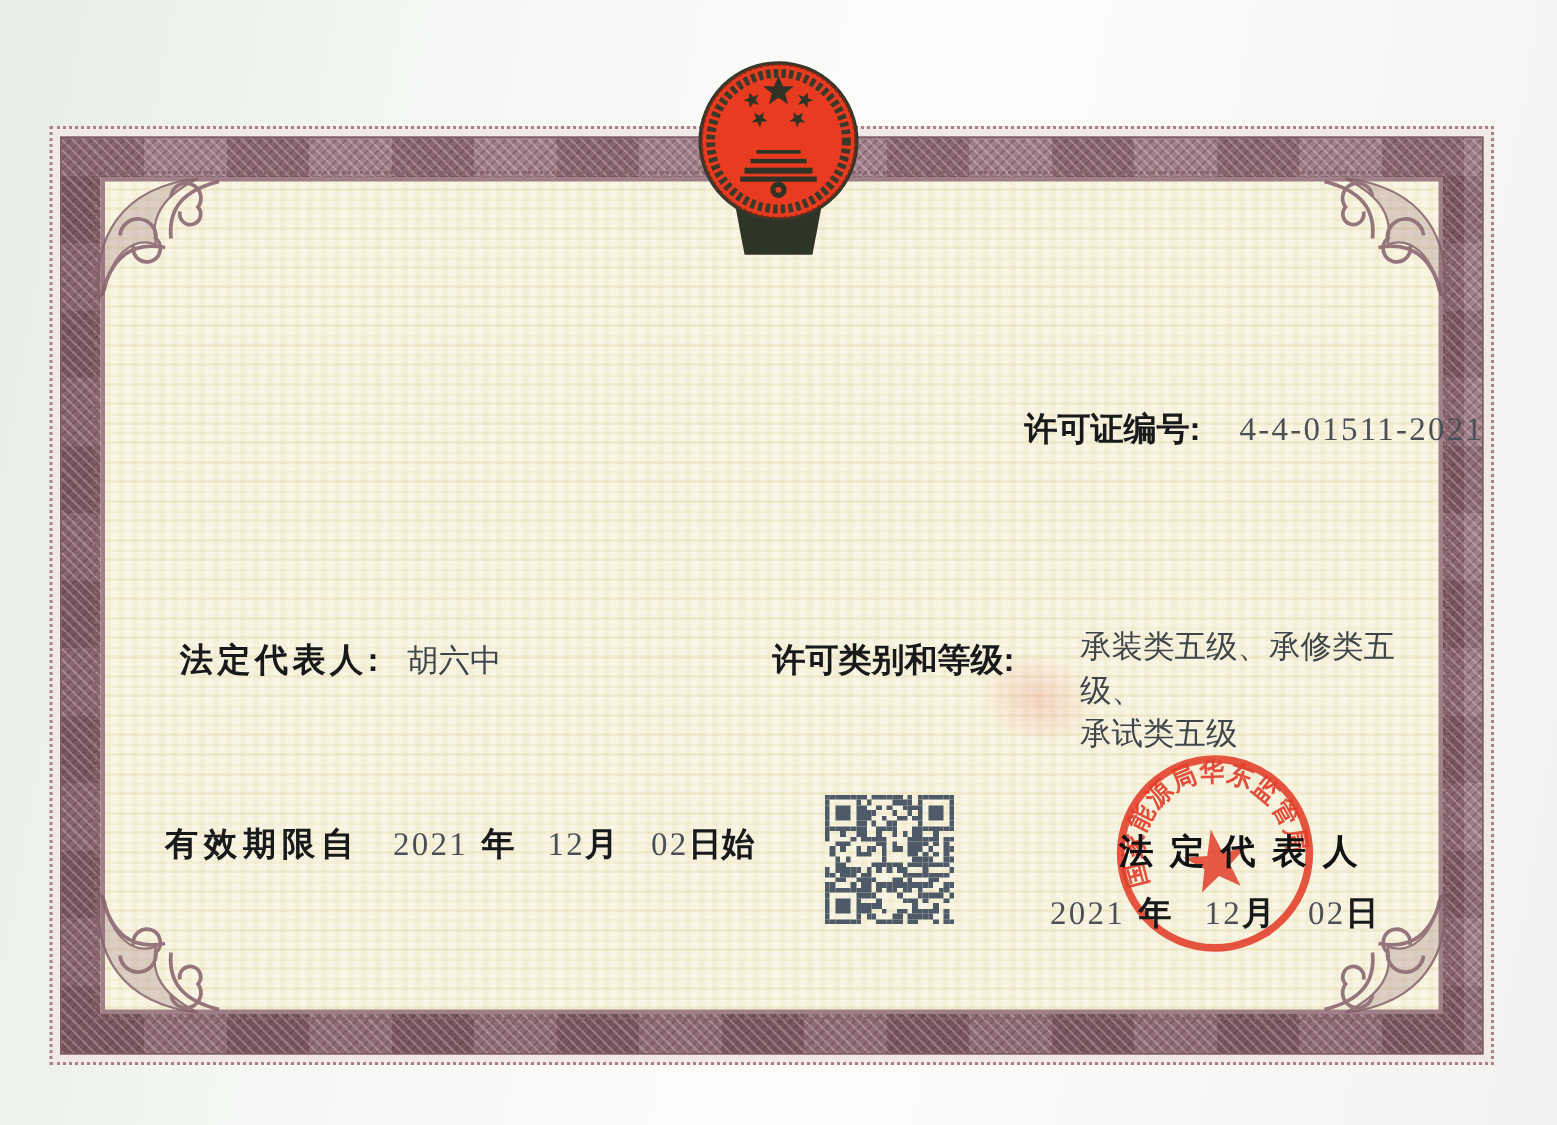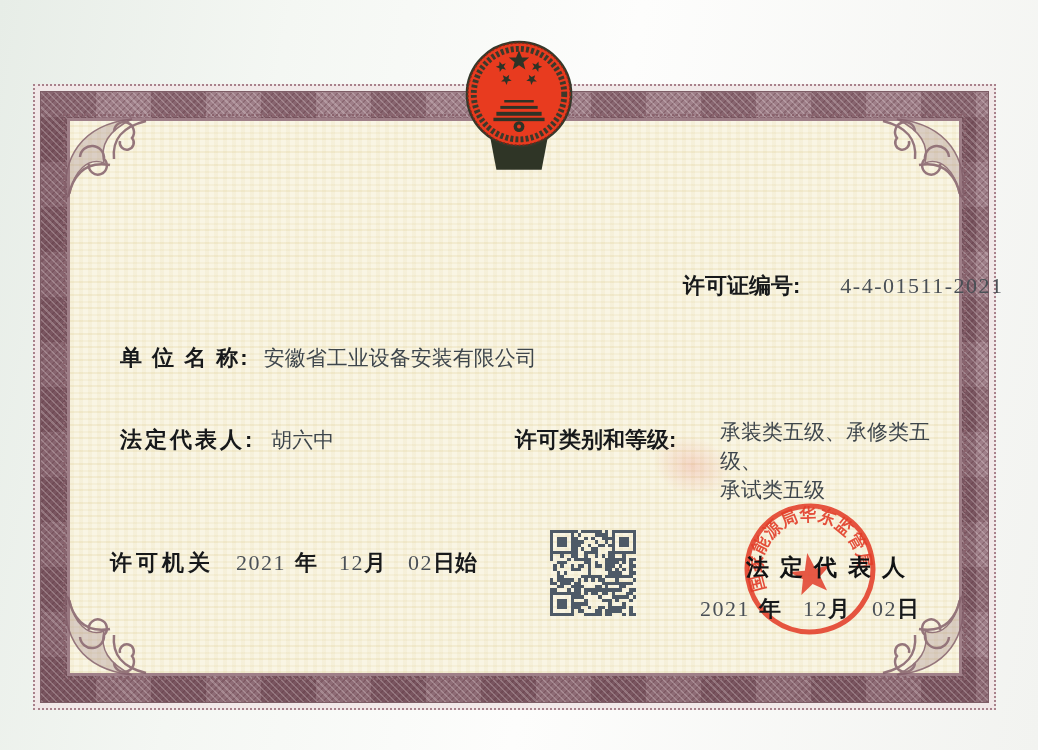--- a/index.html
+++ b/index.html
@@ -47,21 +47,21 @@
   .emblem{position:absolute;left:460px;top:30px;width:118px;height:142px;z-index:5;}
   
   .abs{position:absolute;white-space:nowrap;}
   .title{left:0;right:0;top:50px;text-align:center;
     font-size:47px;font-weight:800;letter-spacing:1px;color:#262c2a;}
   .lbl{font-weight:bold;color:#17191b;font-size:22px;}
   .val{color:#3e464c;font-size:21px;font-weight:400;}
   .num{font-family:"Liberation Serif","DejaVu Serif",serif;color:#4a5056;font-size:22px;letter-spacing:1.5px;}
   .unit{font-weight:bold;color:#17191b;font-size:22px;}
   .row-license{left:613px;top:150px;}
-  .row-license .num{margin-left:40px;}
+  .row-license .num{margin-left:26px;}
   .row-unit{left:50px;top:222px;}
   .row-unit .lbl{letter-spacing:2px;}
   .row-unit .val{margin-left:14px;}
   .addr{left:445px;top:224px;}
   .addr .val{margin-left:12px;}
   .row-legal{left:50px;top:304px;}
   .row-legal .lbl{letter-spacing:3px;}
   .row-legal .val{margin-left:16px;}
   .cat-label{left:445px;top:304px;}
   .cat-lines{left:650px;top:296px;line-height:29px;white-space:normal;width:240px;}
@@ -116,35 +116,32 @@
           <path d="M54,20 a10,10 0 1 1 18,7 a7,7 0 1 1 -12,3"></path>
           <path d="M8,86 C14,60 28,50 50,54"></path>
           <path d="M86,10 C62,16 52,28 54,48"></path>
         </svg>
 
 
         <div class="abs row-license">
           <span class="lbl">许可证编号:</span><span class="num">4-4-01511-2021</span>
         </div>
 
-        <div class="abs row-unit">
-          <span class="lbl">单 位 名 称:</span><span class="val">安徽省工业设备安装有限公司</span>
-        </div>
 
         <div class="abs row-legal">
           <span class="lbl">法定代表人:</span><span class="val">胡六中</span>
         </div>
         <div class="abs cat-label lbl">许可类别和等级:</div>
         <div class="abs cat-lines val">
           <span>承装类五级、承修类五级、</span><br>
           <span>承试类五级</span>
         </div>
 
         <div class="abs validity1">
-          <span class="lbl">许可机关</span><span class="grp"><span class="num">2021</span><span class="unit gap">年</span></span><span class="grp"><span class="num">12</span><span class="unit">月</span></span><span class="grp"><span class="num">02</span><span class="unit">日始</span></span>
+          <span class="lbl">有效期限自</span><span class="grp"><span class="num">2021</span><span class="unit gap">年</span></span><span class="grp"><span class="num">12</span><span class="unit">月</span></span><span class="grp"><span class="num">02</span><span class="unit">日始</span></span>
         </div>
 
         <div class="abs smudge"></div>
 
         <div class="abs qr">
             <i style="grid-area:1/1"></i>
             <i style="grid-area:1/2"></i>
             <i style="grid-area:1/3"></i>
             <i style="grid-area:1/4"></i>
             <i style="grid-area:1/5"></i>

